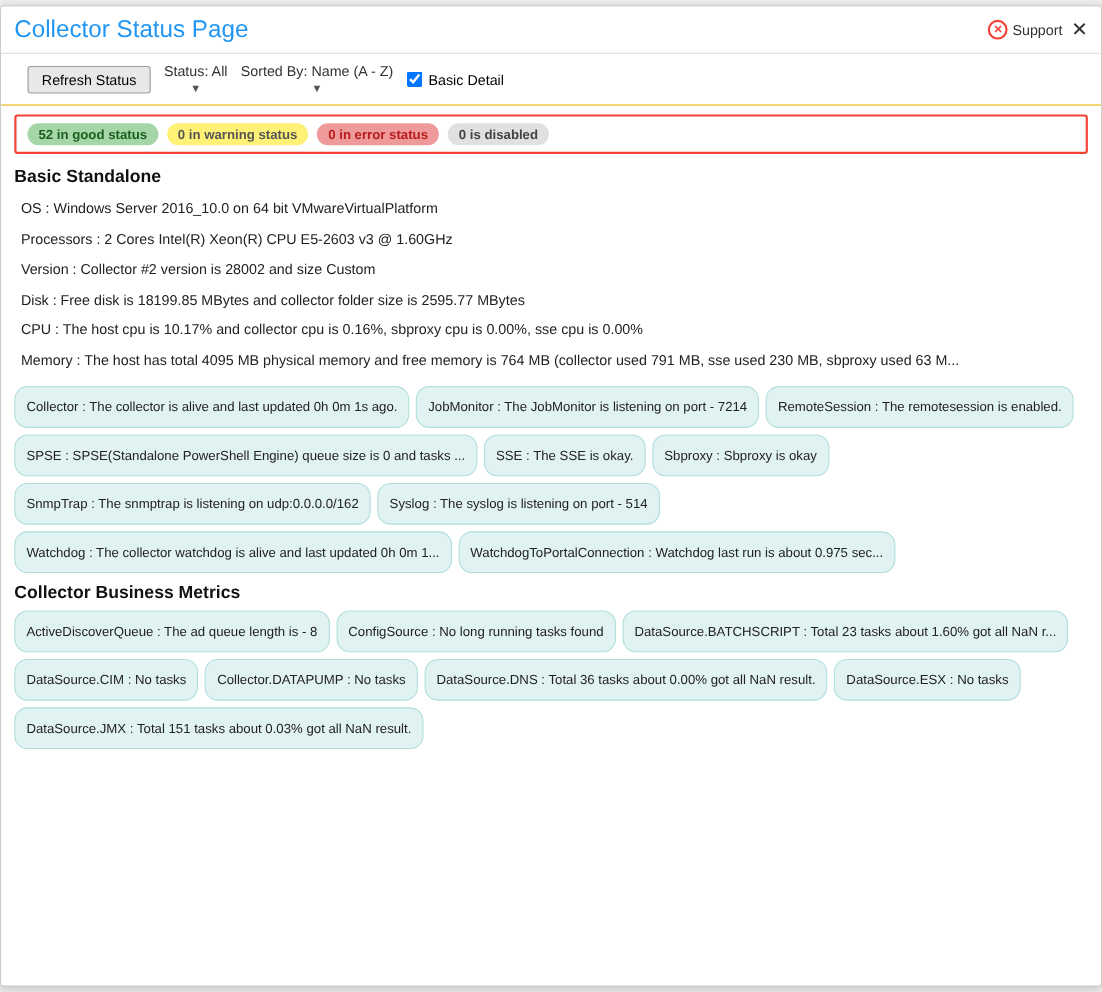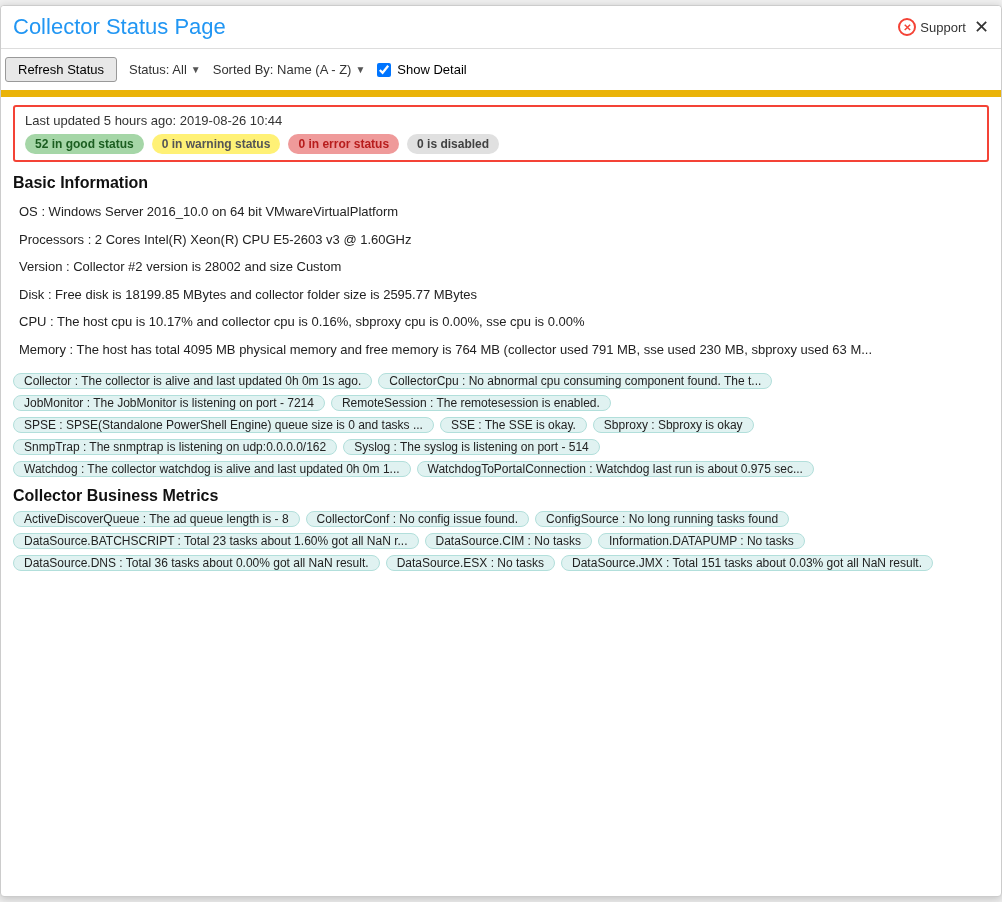--- a/index.html
+++ b/index.html
@@ -73,39 +73,40 @@
       color: #333;
       cursor: pointer;
       background: none;
       border: none;
       line-height: 1;
     }
     .toolbar {
       display: flex;
       align-items: center;
       gap: 12px;
-      padding: 8px 4px;
-      border-bottom: 7px solid #eab308;
+      padding: 8px 24px;
+      border-bottom: 1px solid #eab308;
       background: #fff;
     }
     .refresh-btn {
       padding: 4px 12px;
       background: #e8e8e8;
       border: 1px solid #999;
       border-radius: 3px;
       cursor: pointer;
       font-size: 13px;
     }
     .toolbar-dropdown {
       display: inline-flex;
       align-items: center;
       gap: 4px;
       font-size: 13px;
       color: #333;
       cursor: pointer;
+      flex-direction: column;
     }
     .dropdown-arrow {
       font-size: 10px;
       color: #555;
     }
     .show-detail-area {
       display: flex;
       align-items: center;
       gap: 6px;
     }
@@ -177,21 +178,21 @@
     .module-tags {
       display: flex;
       flex-wrap: wrap;
       gap: 6px;
       margin-bottom: 8px;
     }
     .tag {
       background: #e0f2f1;
       border: 1px solid #b2dfdb;
       border-radius: 12px;
-      padding: 0 10px;
+      padding: 11px 10px;
       font-size: 12px;
       color: #222;
       cursor: default;
     }
   </style>
 </head>
 <body>
 
 <div class="window">
 
@@ -215,67 +216,64 @@
     <div class="toolbar-dropdown">
       <span>Status: All</span>
       <span class="dropdown-arrow">▼</span>
     </div>
     <div class="toolbar-dropdown">
       <span>Sorted By: Name (A - Z)</span>
       <span class="dropdown-arrow">▼</span>
     </div>
     <div class="show-detail-area">
       <input type="checkbox" class="show-detail-cb" checked="" style="">
-      <span>Show Detail</span>
+      <span>Basic Detail</span>
     </div>
   </div>
 
   <div class="content">
 
     <div class="status-summary">
-      <div class="last-updated">Last updated 5 hours ago: 2019-08-26 10:44</div>
       <div class="status-badges">
         <span class="badge badge-green">52 in good status</span>
         <span class="badge badge-yellow">0 in warning status</span>
         <span class="badge badge-red">0 in error status</span>
         <span class="badge badge-gray">0 is disabled</span>
       </div>
     </div>
 
-    <div class="section-title">Basic Information</div>
+    <div class="section-title">Basic Standalone</div>
     <ul class="info-list">
       <li>OS : Windows Server 2016_10.0 on 64 bit VMwareVirtualPlatform</li>
       <li>Processors : 2 Cores Intel(R) Xeon(R) CPU E5-2603 v3 @ 1.60GHz</li>
       <li>Version : Collector #2 version is 28002 and size Custom</li>
       <li>Disk : Free disk is 18199.85 MBytes and collector folder size is 2595.77 MBytes</li>
       <li>CPU : The host cpu is 10.17% and collector cpu is 0.16%, sbproxy cpu is 0.00%, sse cpu is 0.00%</li>
       <li>Memory : The host has total 4095 MB physical memory and free memory is 764 MB (collector used 791 MB, sse used 230 MB, sbproxy used 63 M...</li>
     </ul>
 
     <div class="module-tags">
       <span class="tag">Collector : The collector is alive and last updated 0h 0m 1s ago.</span>
-      <span class="tag">CollectorCpu : No abnormal cpu consuming component found. The t...</span>
       <span class="tag">JobMonitor : The JobMonitor is listening on port - 7214</span>
       <span class="tag">RemoteSession : The remotesession is enabled.</span>
       <span class="tag">SPSE : SPSE(Standalone PowerShell Engine) queue size is 0 and tasks ...</span>
       <span class="tag">SSE : The SSE is okay.</span>
       <span class="tag">Sbproxy : Sbproxy is okay</span>
       <span class="tag">SnmpTrap : The snmptrap is listening on udp:0.0.0.0/162</span>
       <span class="tag">Syslog : The syslog is listening on port - 514</span>
       <span class="tag">Watchdog : The collector watchdog is alive and last updated 0h 0m 1...</span>
       <span class="tag">WatchdogToPortalConnection : Watchdog last run is about 0.975 sec...</span>
     </div>
 
     <div class="section-title">Collector Business Metrics</div>
     <div class="module-tags">
       <span class="tag">ActiveDiscoverQueue : The ad queue length is - 8</span>
-      <span class="tag">CollectorConf : No config issue found.</span>
       <span class="tag">ConfigSource : No long running tasks found</span>
       <span class="tag">DataSource.BATCHSCRIPT : Total 23 tasks about 1.60% got all NaN r...</span>
       <span class="tag">DataSource.CIM : No tasks</span>
-      <span class="tag">Information.DATAPUMP : No tasks</span>
+      <span class="tag">Collector.DATAPUMP : No tasks</span>
       <span class="tag">DataSource.DNS : Total 36 tasks about 0.00% got all NaN result.</span>
       <span class="tag">DataSource.ESX : No tasks</span>
       <span class="tag">DataSource.JMX : Total 151 tasks about 0.03% got all NaN result.</span>
     </div>
 
   </div>
 </div>
 
 </body></html>

